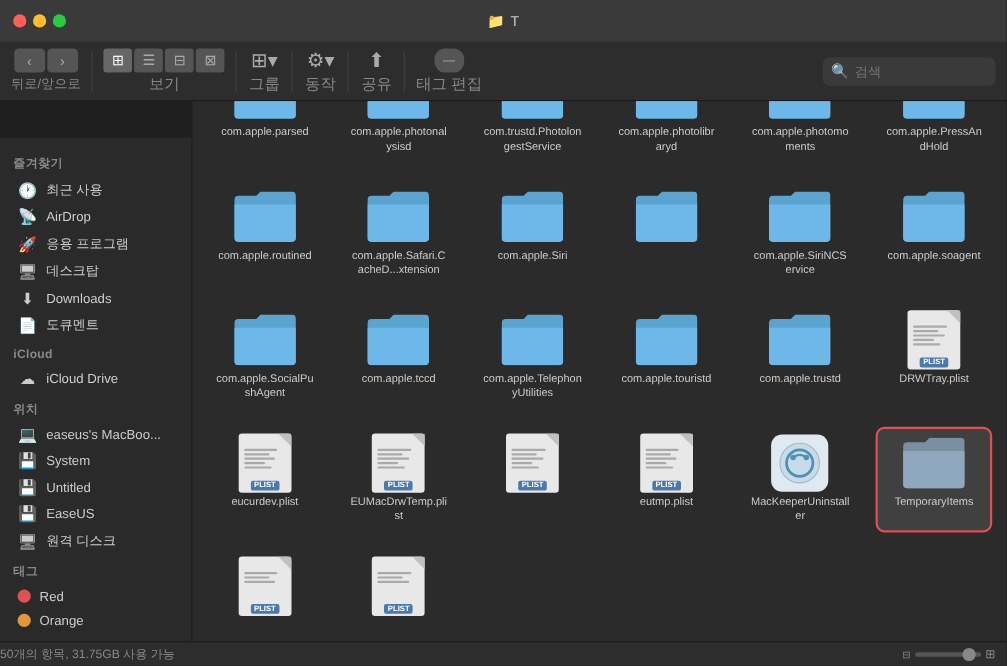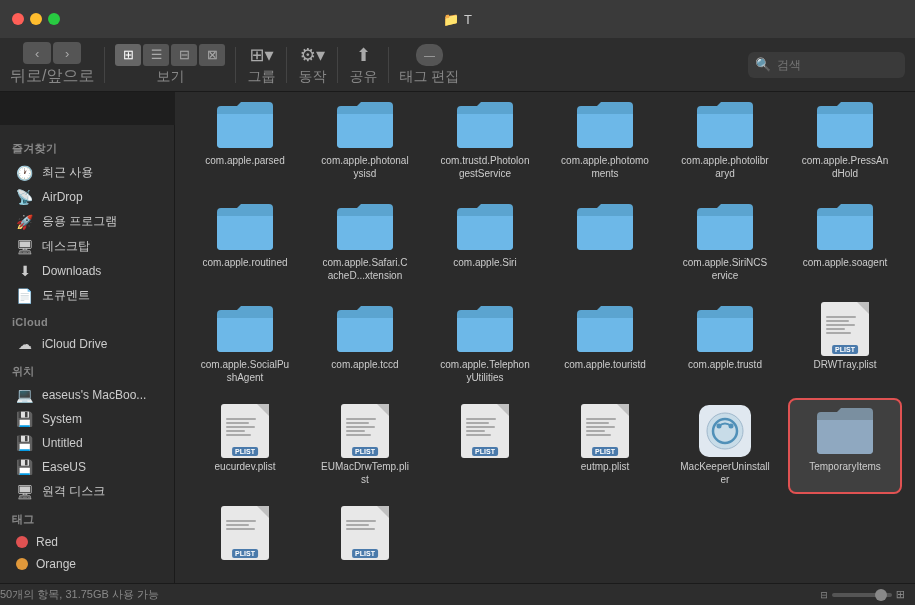--- a/index.html
+++ b/index.html
@@ -69,21 +69,21 @@
       height: 22px;
       border-radius: 4px;
       font-size: 13px;
       cursor: pointer;
       display: flex;
       align-items: center;
       justify-content: center;
     }
     .nav-btn:disabled { opacity: 0.4; cursor: default; }
     .nav-label {
-      font-size: 16px;
+      font-size: 12px;
       color: #888;
       text-align: center;
       margin-top: 2px;
     }
     .nav-group {
       display: flex;
       flex-direction: column;
       align-items: center;
     }
 
@@ -206,21 +206,21 @@
     
     .file-area {
       flex: 1;
       background: #2b2b2b;
       overflow-y: auto;
       padding: 15px;
     }
     .file-grid {
       display: grid;
       grid-template-columns: repeat(6, 1fr);
-      gap: 10px;
+      gap: 20px;
     }
     .file-item {
       display: flex;
       flex-direction: column;
       align-items: center;
       gap: 4px;
       cursor: pointer;
       padding: 6px 4px;
       border-radius: 6px;
     }
@@ -518,31 +518,31 @@
         <div class="file-name">com.trustd.PhotolongestService</div>
       </div>
 
       <div class="file-item">
         <div class="file-icon">
           <svg width="56" height="46" viewBox="0 0 56 46">
             <path d="M0 8 Q0 4 4 4 L20 4 L24 0 L52 0 Q56 0 56 4 L56 42 Q56 46 52 46 L4 46 Q0 46 0 42 Z" fill="#5ba4d0"></path>
             <path d="M0 12 L56 12 L56 42 Q56 46 52 46 L4 46 Q0 46 0 42 Z" fill="#6db8e8"></path>
           </svg>
         </div>
+        <div class="file-name">com.apple.photolibraryd</div>
+      </div>
+
+      <div class="file-item">
+        <div class="file-icon">
+          <svg width="56" height="46" viewBox="0 0 56 46">
+            <path d="M0 8 Q0 4 4 4 L20 4 L24 0 L52 0 Q56 0 56 4 L56 42 Q56 46 52 46 L4 46 Q0 46 0 42 Z" fill="#5ba4d0"></path>
+            <path d="M0 12 L56 12 L56 42 Q56 46 52 46 L4 46 Q0 46 0 42 Z" fill="#6db8e8"></path>
+          </svg>
+        </div>
         <div class="file-name">com.apple.photomoments</div>
-      </div>
-
-      <div class="file-item">
-        <div class="file-icon">
-          <svg width="56" height="46" viewBox="0 0 56 46">
-            <path d="M0 8 Q0 4 4 4 L20 4 L24 0 L52 0 Q56 0 56 4 L56 42 Q56 46 52 46 L4 46 Q0 46 0 42 Z" fill="#5ba4d0"></path>
-            <path d="M0 12 L56 12 L56 42 Q56 46 52 46 L4 46 Q0 46 0 42 Z" fill="#6db8e8"></path>
-          </svg>
-        </div>
-        <div class="file-name">com.apple.photolibraryd</div>
       </div>
 
       <div class="file-item">
         <div class="file-icon">
           <svg width="56" height="46" viewBox="0 0 56 46">
             <path d="M0 8 Q0 4 4 4 L20 4 L24 0 L52 0 Q56 0 56 4 L56 42 Q56 46 52 46 L4 46 Q0 46 0 42 Z" fill="#5ba4d0"></path>
             <path d="M0 12 L56 12 L56 42 Q56 46 52 46 L4 46 Q0 46 0 42 Z" fill="#6db8e8"></path>
           </svg>
         </div>
         <div class="file-name">com.apple.PressAndHold</div>

